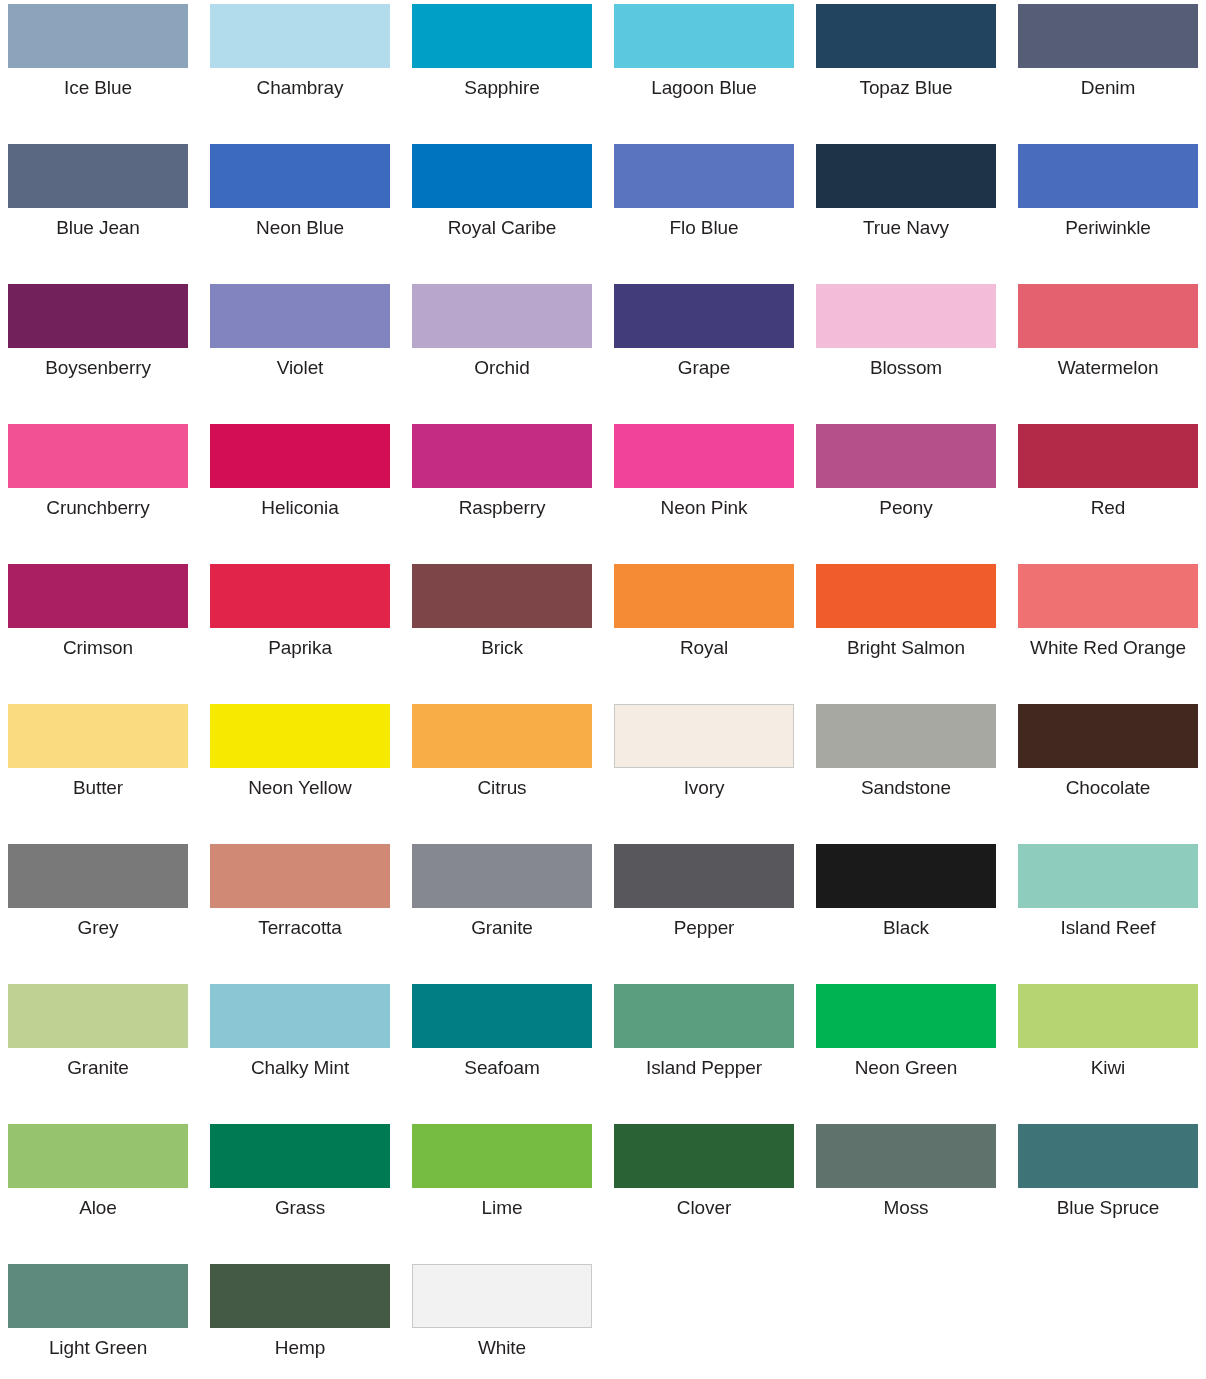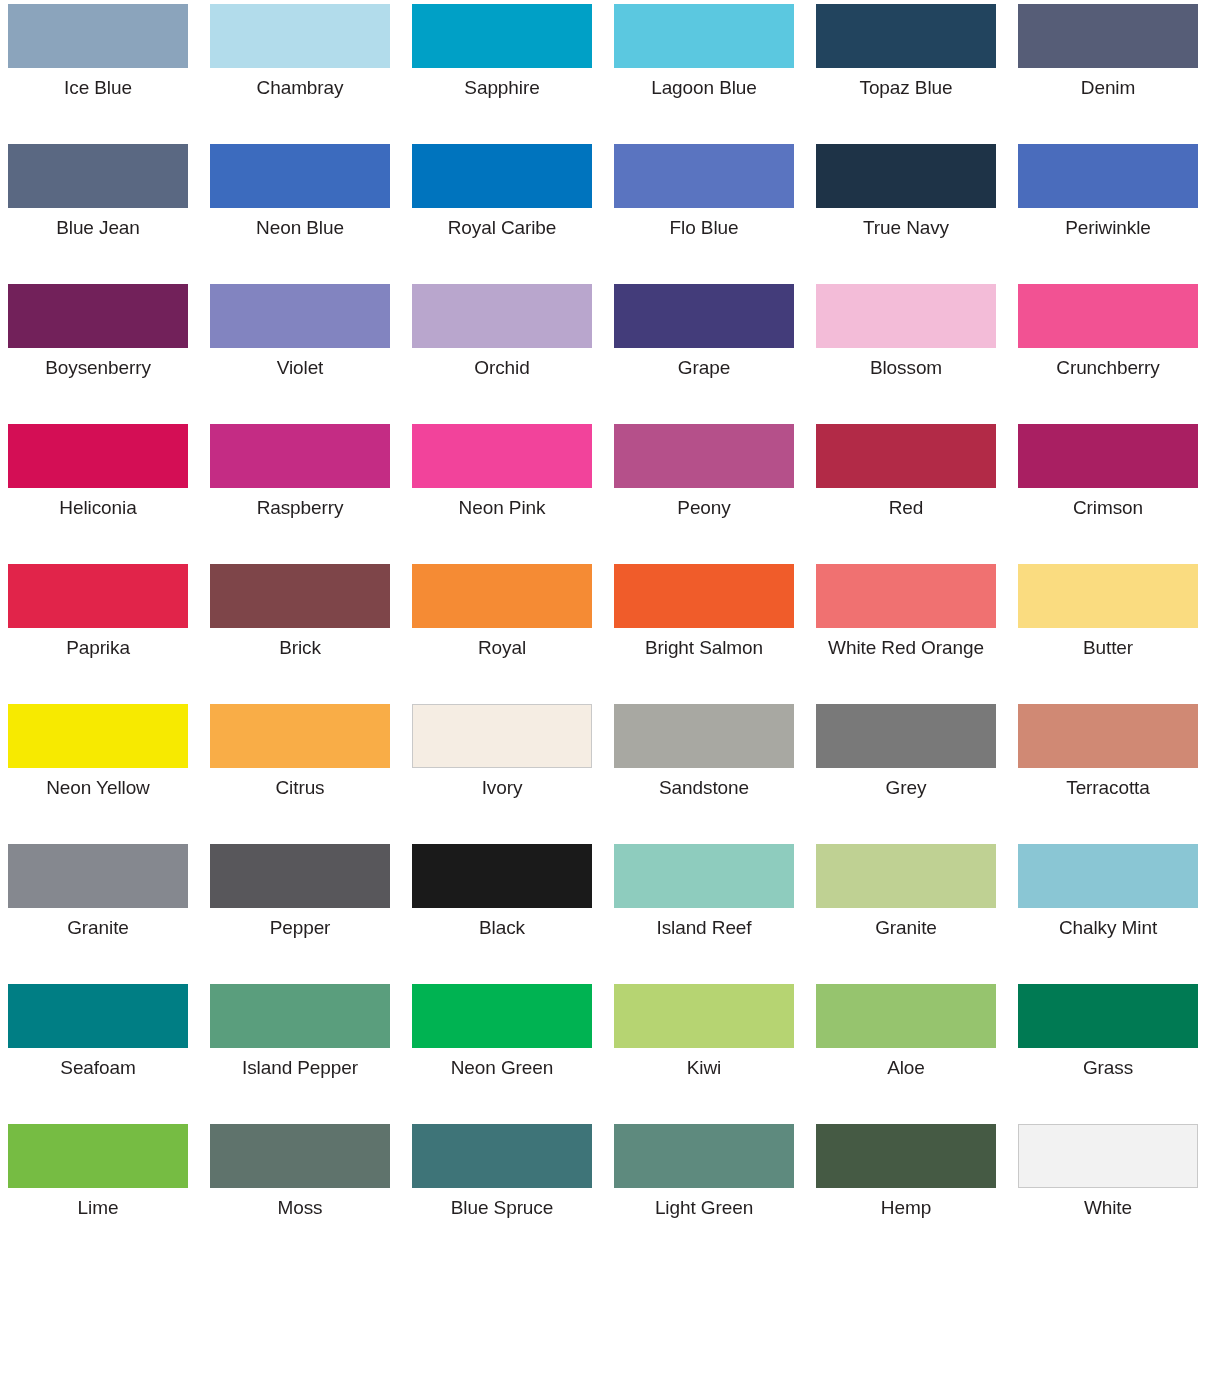--- a/index.html
+++ b/index.html
@@ -125,20 +125,24 @@
     </div>
     <div class="swatch-cell">
       <div class="swatch-chip" style="background-color: rgb(67, 60, 122);"></div>
       <div class="swatch-label">Grape</div>
     </div>
     <div class="swatch-cell">
       <div class="swatch-chip" style="background-color: rgb(243, 188, 216);"></div>
       <div class="swatch-label">Blossom</div>
     </div>
     <div class="swatch-cell">
+      <div class="swatch-chip" style="background-color: rgb(228, 98, 111);"></div>
+      <div class="swatch-label">Watermelon</div>
+    </div>
+    <div class="swatch-cell">
       <div class="swatch-chip" style="background-color: rgb(242, 82, 147);"></div>
       <div class="swatch-label">Crunchberry</div>
     </div>
     <div class="swatch-cell">
       <div class="swatch-chip" style="background-color: rgb(212, 14, 85);"></div>
       <div class="swatch-label">Heliconia</div>
     </div>
     <div class="swatch-cell">
       <div class="swatch-chip" style="background-color: rgb(196, 44, 132);"></div>
       <div class="swatch-label">Raspberry</div>
@@ -193,20 +197,24 @@
     </div>
     <div class="swatch-cell">
       <div class="swatch-chip bordered" style="background-color: rgb(245, 237, 227);"></div>
       <div class="swatch-label">Ivory</div>
     </div>
     <div class="swatch-cell">
       <div class="swatch-chip" style="background-color: rgb(168, 168, 162);"></div>
       <div class="swatch-label">Sandstone</div>
     </div>
     <div class="swatch-cell">
+      <div class="swatch-chip" style="background-color: rgb(66, 40, 30);"></div>
+      <div class="swatch-label">Chocolate</div>
+    </div>
+    <div class="swatch-cell">
       <div class="swatch-chip" style="background-color: rgb(121, 121, 121);"></div>
       <div class="swatch-label">Grey</div>
     </div>
     <div class="swatch-cell">
       <div class="swatch-chip" style="background-color: rgb(208, 137, 116);"></div>
       <div class="swatch-label">Terracotta</div>
     </div>
     <div class="swatch-cell">
       <div class="swatch-chip" style="background-color: rgb(133, 136, 143);"></div>
       <div class="swatch-label">Granite</div>
@@ -251,20 +259,24 @@
       <div class="swatch-chip" style="background-color: rgb(150, 196, 110);"></div>
       <div class="swatch-label">Aloe</div>
     </div>
     <div class="swatch-cell">
       <div class="swatch-chip" style="background-color: rgb(0, 122, 83);"></div>
       <div class="swatch-label">Grass</div>
     </div>
     <div class="swatch-cell">
       <div class="swatch-chip" style="background-color: rgb(118, 188, 67);"></div>
       <div class="swatch-label">Lime</div>
+    </div>
+    <div class="swatch-cell">
+      <div class="swatch-chip" style="background-color: rgb(42, 98, 53);"></div>
+      <div class="swatch-label">Clover</div>
     </div>
     <div class="swatch-cell">
       <div class="swatch-chip" style="background-color: rgb(95, 115, 108);"></div>
       <div class="swatch-label">Moss</div>
     </div>
     <div class="swatch-cell">
       <div class="swatch-chip" style="background-color: rgb(62, 116, 120);"></div>
       <div class="swatch-label">Blue Spruce</div>
     </div>
     <div class="swatch-cell">

